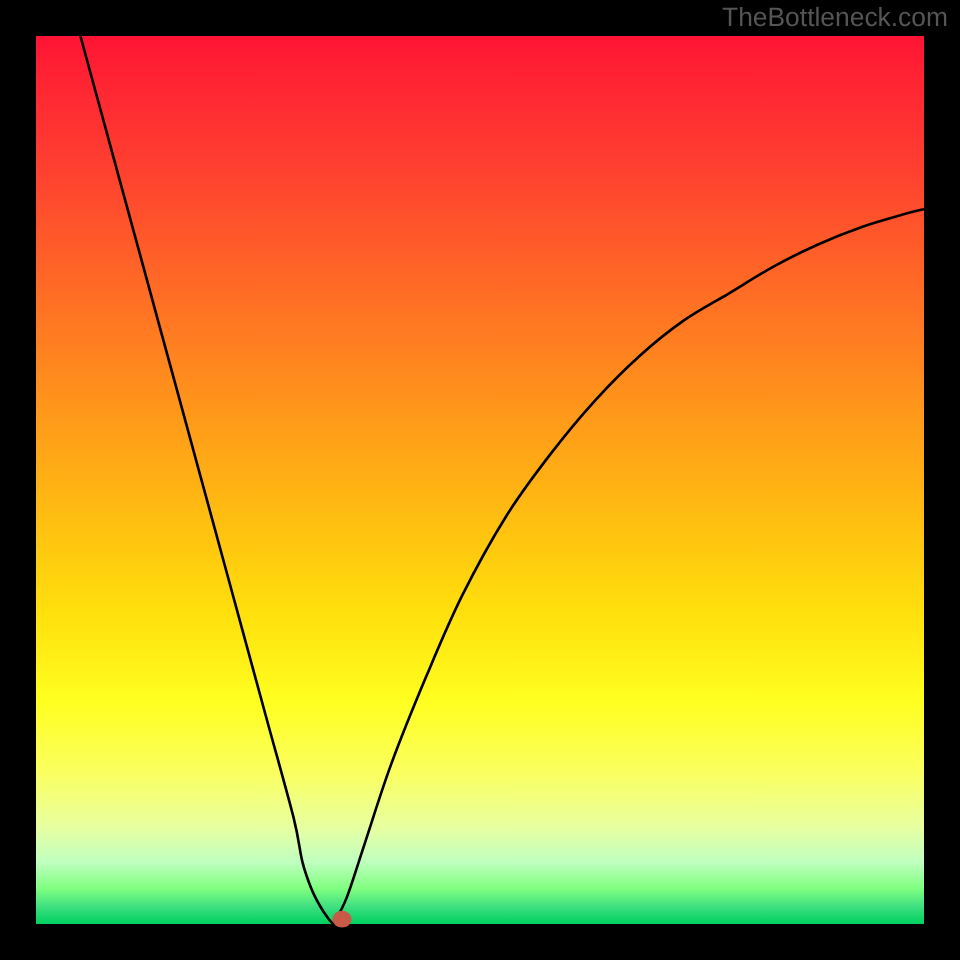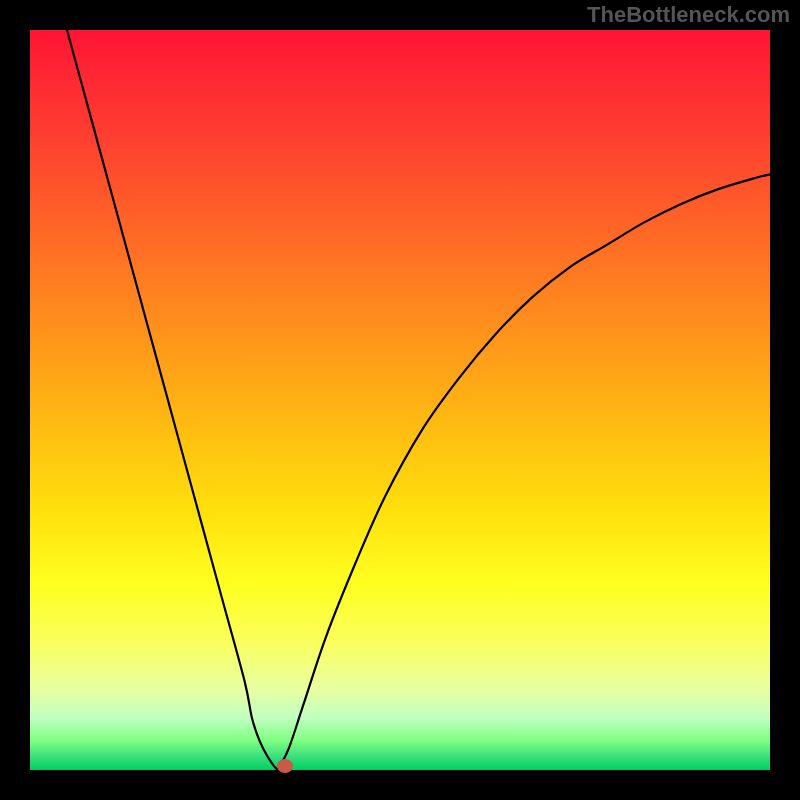--- a/index.html
+++ b/index.html
@@ -13,21 +13,21 @@
       background: #000;
       position: relative;
       font-family: Arial, sans-serif;
     }
     .watermark {
       position: absolute;
       top: 2px;
       right: 10px;
       color: #555;
       font-size: 22px;
-      font-weight: bold;
+      font-weight: normal;
       z-index: 10;
     }
     .chart-area {
       position: absolute;
       left: 30px;
       top: 30px;
       width: 740px;
       height: 740px;
       background: linear-gradient(to bottom,
         #ff1433 0%,

